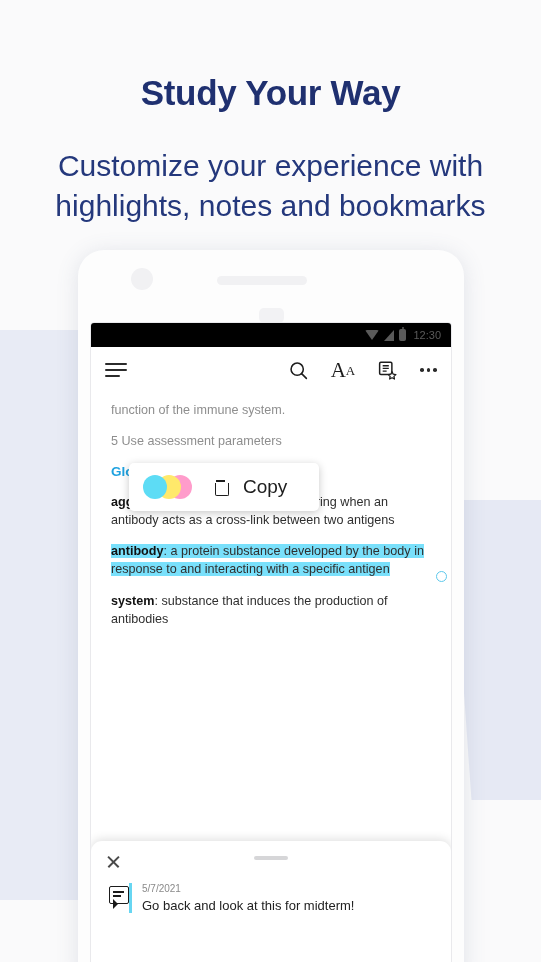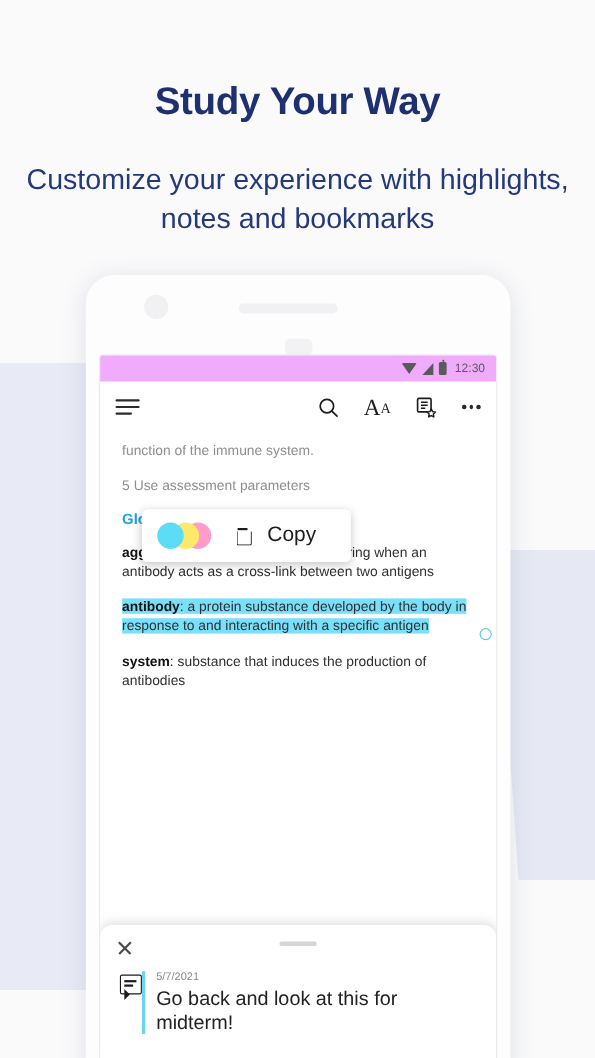--- a/index.html
+++ b/index.html
@@ -29,21 +29,21 @@
     transform:skewX(4deg);
   }
 
   
   .head-wrap { position:relative; z-index:2; padding-top:74px; text-align:center; }
   .title {
     font-size:35px; font-weight:bold; color:#1f3070;
     letter-spacing:-0.3px; line-height:1.1;
   }
   .subtitle {
-    margin-top:33px; font-size:26px; color:#24387c; line-height:1.35;
+    margin-top:33px; font-size:30px; color:#24387c; line-height:1.35;
     font-weight:normal; padding:0 22px;
   }
 
   
   .phone {
     position:absolute; z-index:3;
     left:78px; top:250px; width:386px; height:730px;
     background:#fdfdfd;
     border-radius:26px 26px 0 0;
     box-shadow:0 3px 22px rgba(90,100,130,0.16);
@@ -59,21 +59,21 @@
     border:1px solid #e9e9ec;
     border-radius:4px;
     overflow:hidden;
     display:flex; flex-direction:column;
   }
 
   
   .statusbar {
     height:24px; flex:0 0 24px; display:flex; align-items:center;
     justify-content:flex-end; gap:5px; padding-right:10px;
-    background:#f0abfc; font-size:11px; color:#5a5a5a;
+    background:#000000; font-size:11px; color:#5a5a5a;
   }
   .ico-wifi { width:0;height:0;border-left:7px solid transparent;border-right:7px solid transparent;border-top:10px solid #5a5a5a; border-radius:2px;}
   .ico-signal { width:0;height:0;border-left:10px solid transparent;border-bottom:11px solid #5a5a5a;}
   .ico-batt { width:7px;height:12px;border:1.6px solid #5a5a5a;border-radius:1.5px;background:#5a5a5a;position:relative;}
   .ico-batt:before{content:"";position:absolute;top:-3px;left:1.4px;width:2.6px;height:2px;background:#5a5a5a;border-radius:1px;}
   .clock { margin-left:2px; }
 
   
   .toolbar {
     height:46px; flex:0 0 46px; display:flex; align-items:center;
@@ -138,21 +138,21 @@
   .sheet-close:before{transform:rotate(45deg);} .sheet-close:after{transform:rotate(-45deg);}
   .sheet-grab { position:absolute; left:50%; transform:translateX(-50%); top:15px; width:34px; height:4px; border-radius:2px; background:#d6d6d8; }
   .note-row { position:absolute; left:18px; right:16px; top:42px; display:flex; gap:0; }
   .note-ico { flex:0 0 20px; width:20px; height:18px; position:relative; margin-top:3px; }
   .note-ico .bub{position:absolute;inset:0;border:1.8px solid #1b1b1b;border-radius:2px;}
   .note-ico .bub:after{content:"";position:absolute;left:3px;bottom:-6px;border-left:5px solid #1b1b1b;border-top:5px solid transparent;border-bottom:5px solid transparent;}
   .note-ico .l1,.note-ico .l2{position:absolute;left:4px;height:1.6px;background:#1b1b1b;}
   .note-ico .l1{top:5px;width:11px;} .note-ico .l2{top:9px;width:8px;}
   .note-body { border-left:3px solid #67d6f2; padding-left:10px; flex:1 1 auto; }
   .note-date { font-size:10px; color:#8a8a8a; margin-bottom:4px; }
-  .note-text { font-size:18px; color:#222; }
+  .note-text { font-size:13px; color:#222; }
 </style>
 </head>
 <body>
 
 <div class="bg-layer">
   <div class="band-a"></div>
   <div class="band-b"></div>
   <div class="band-c"></div>
 </div>
 

